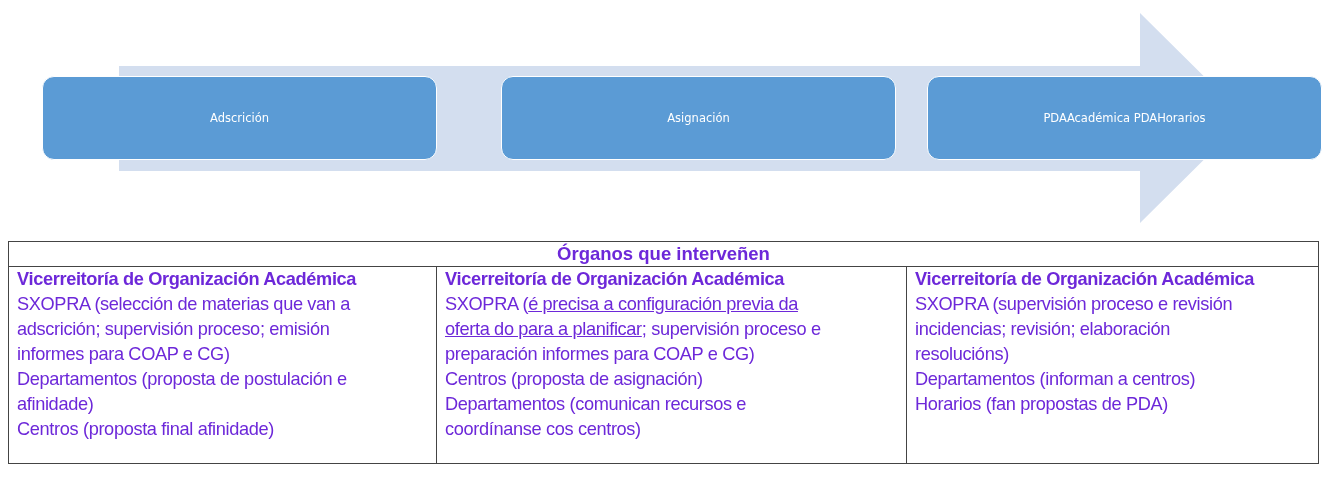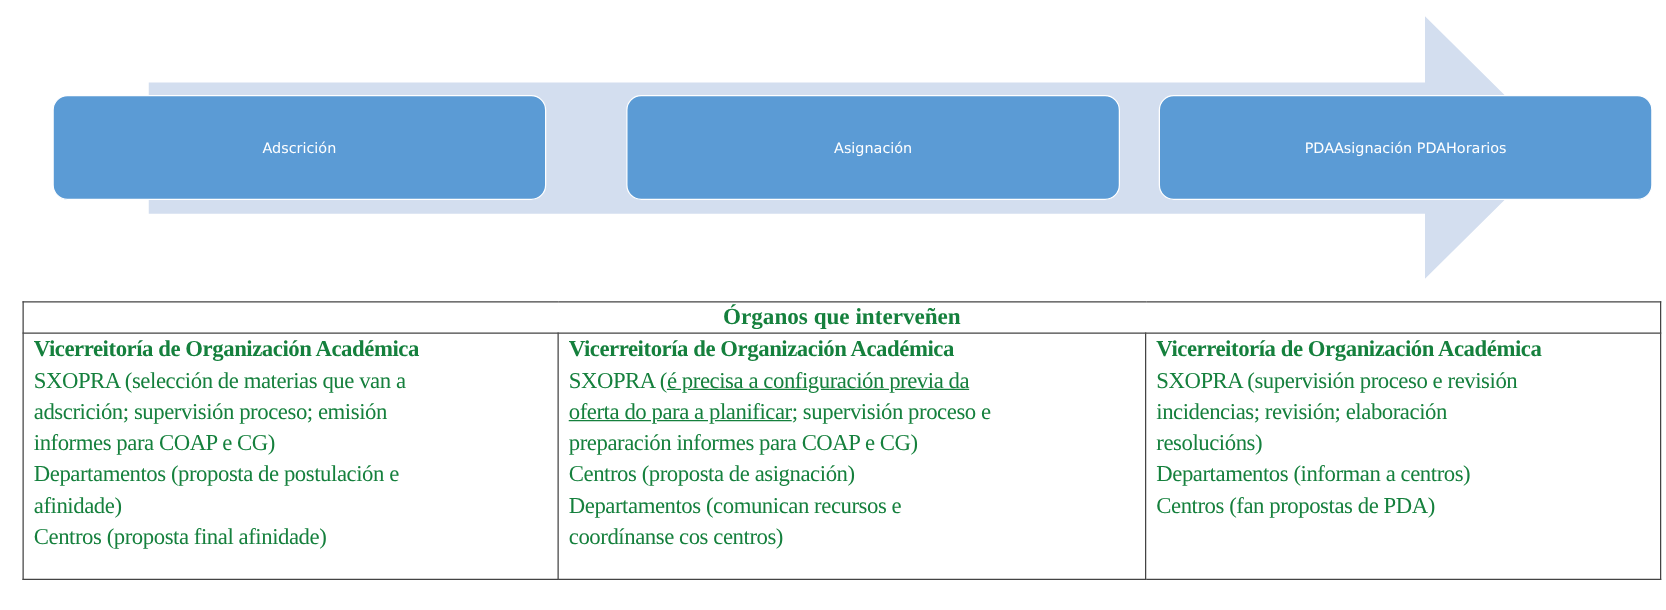--- a/index.html
+++ b/index.html
@@ -16,26 +16,26 @@
     display: flex; flex-direction: row;
     align-items: center; justify-content: center;
     color: #ffffff;
     font-family: "DejaVu Sans", sans-serif;
     font-size: 11.5px;
     line-height: 22px;
   }
   .step-box span { display: block; }
   table.organos {
     position: absolute;
-    left: 18px; top: 241px;
+    left: 8px; top: 241px;
     width: 1310px;
     border-collapse: collapse;
-    font-family: Liberation Serif, serif;
+    font-family: Liberation Sans, sans-serif;
     font-size: 18.2px;
-    color: #15803d;
+    color: #6d28d9;
     table-layout: fixed;
   }
   table.organos th, table.organos td {
     border: 1.5px solid #444;
     vertical-align: top;
   }
   table.organos th {
     font-weight: bold;
     text-align: center;
     height: 24px;
@@ -63,21 +63,21 @@
 <div class="step-box" style="left:42px;">
   <span>Adscrición</span>
 </div>
 
 <div class="step-box" style="left:501px;">
   <span>Asignación</span>
 </div>
 
 <div class="step-box" style="left:927px;">
   <span>PDA</span>
-  <span>Asignación PDA</span>
+  <span>Académica PDA</span>
   <span>Horarios</span>
 </div>
 
 <table class="organos">
   <colgroup>
     <col style="width:428px">
     <col style="width:470px">
     <col style="width:412px">
   </colgroup>
   <thead>
@@ -104,17 +104,17 @@
         <span class="cell-line">Centros (proposta de asignación)</span>
         <span class="cell-line">Departamentos (comunican recursos e</span>
         <span class="cell-line">coordínanse cos centros)</span>
       </td>
       <td>
         <span class="cell-title">Vicerreitoría de Organización Académica</span>
         <span class="cell-line">SXOPRA (supervisión proceso e revisión</span>
         <span class="cell-line">incidencias; revisión; elaboración</span>
         <span class="cell-line">resolucións)</span>
         <span class="cell-line">Departamentos (informan a centros)</span>
-        <span class="cell-line">Centros (fan propostas de PDA)</span>
+        <span class="cell-line">Horarios (fan propostas de PDA)</span>
       </td>
     </tr>
   </tbody>
 </table>
 
 </body></html>

